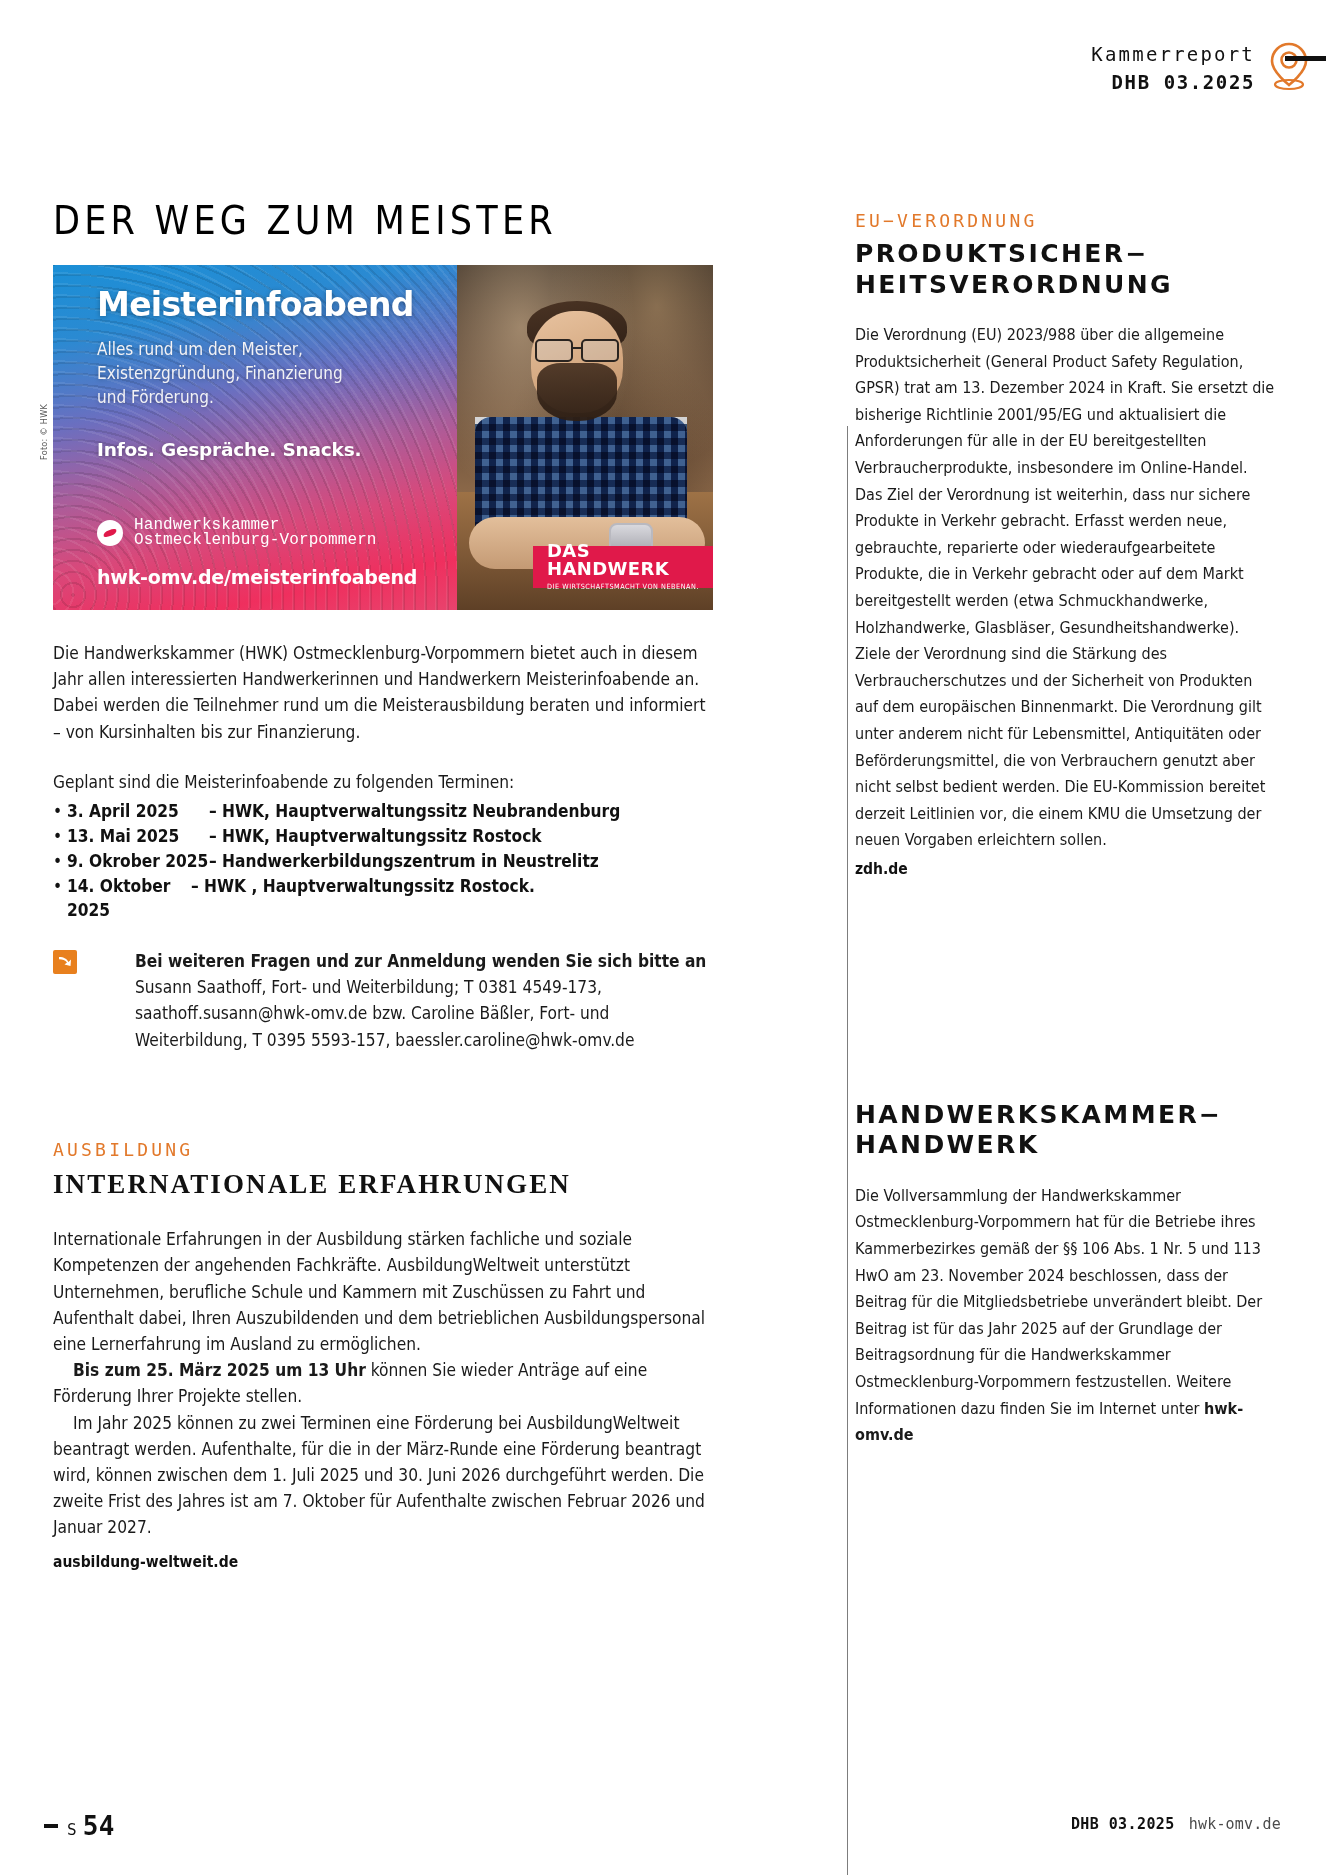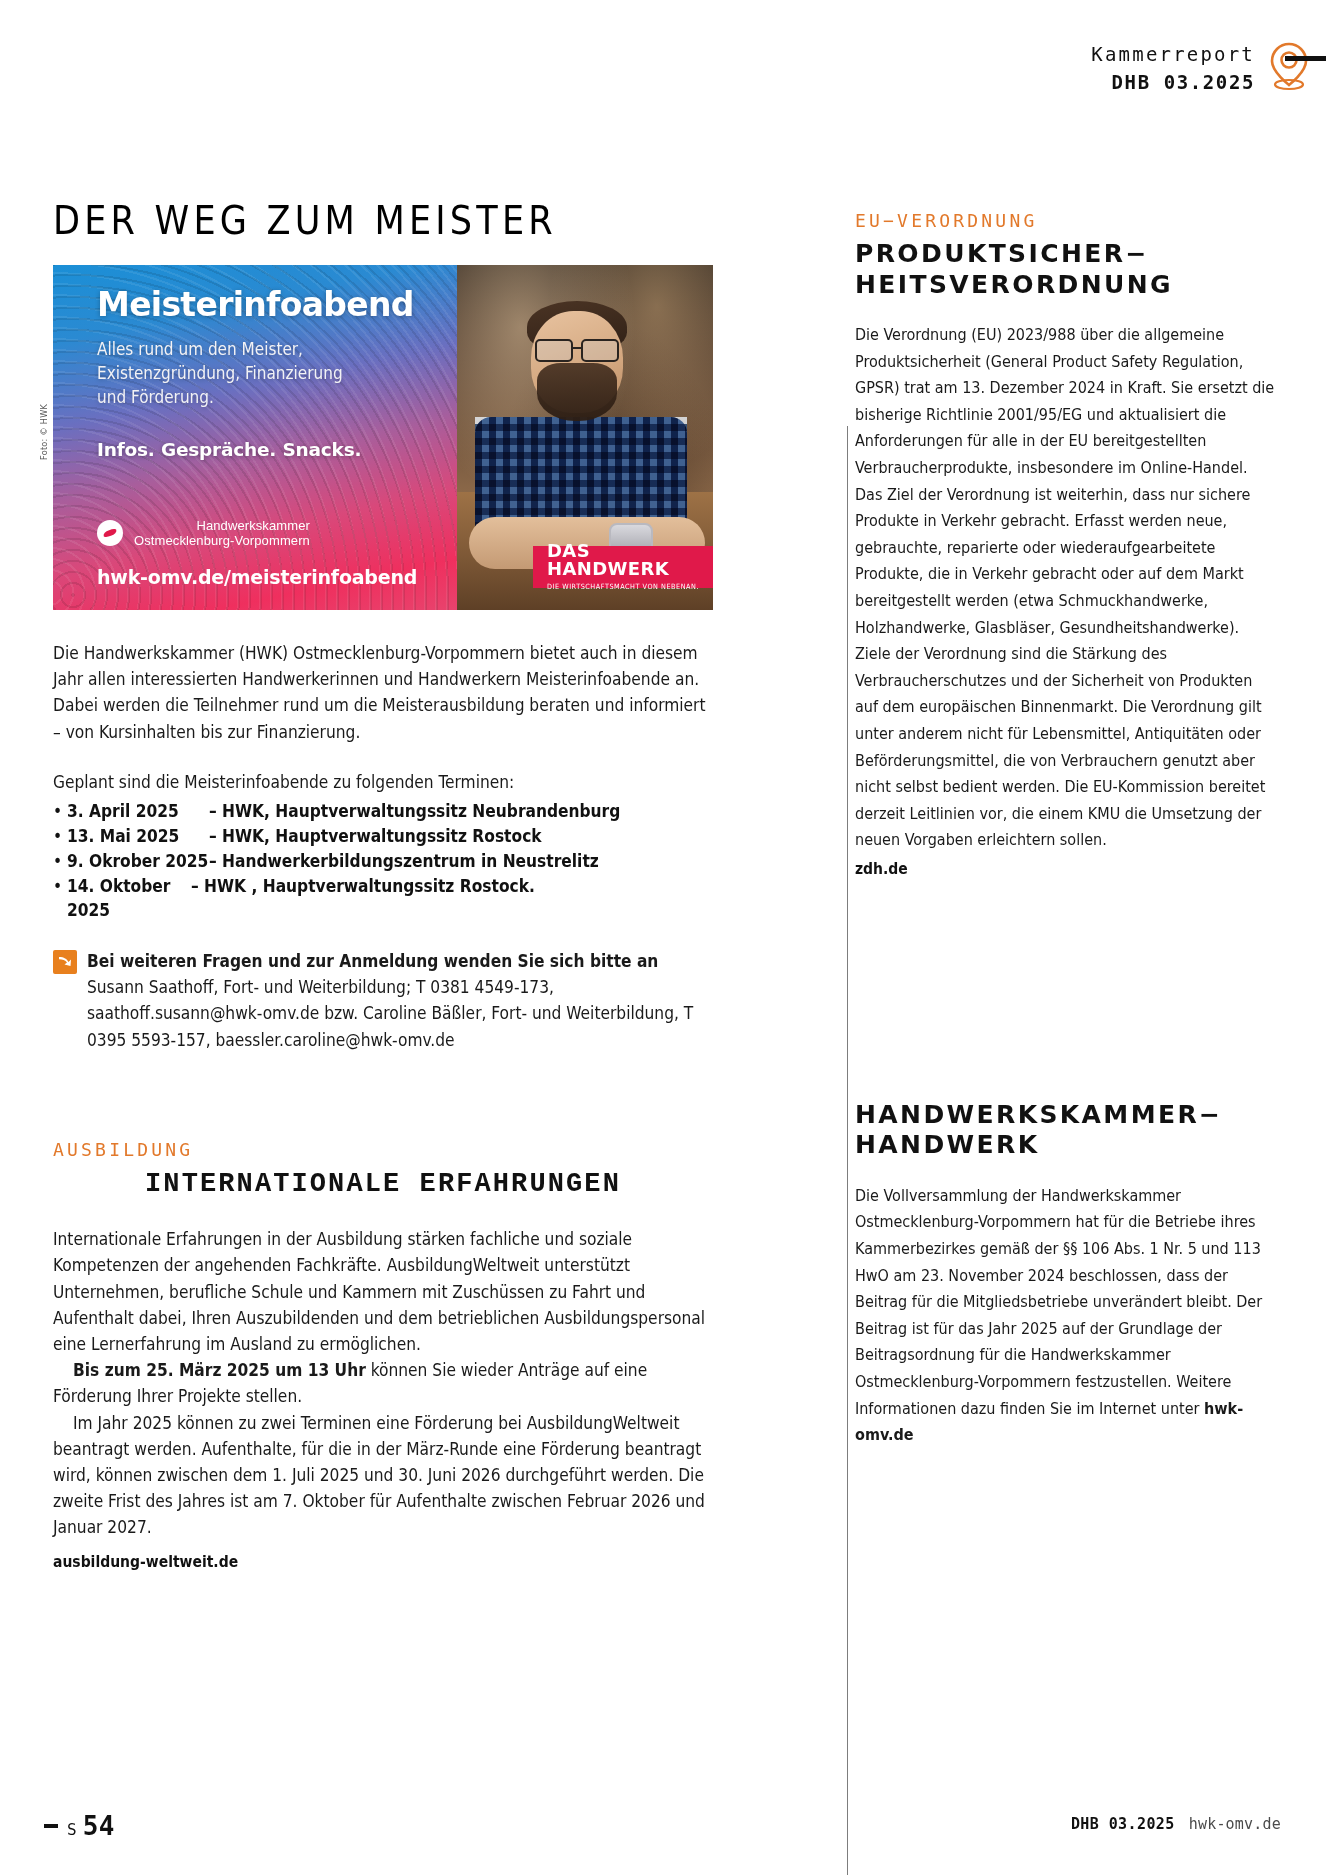--- a/index.html
+++ b/index.html
@@ -116,28 +116,27 @@
   h2.sec-title {
     font-family: "DejaVu Sans", sans-serif;
     font-size: 25px;
     font-weight: 700;
     letter-spacing: 2.4px;
     margin: 0 0 22px 0;
     color: #111;
     line-height: 1.22;
   }
   h2.sec-title-lg {
-    font-family: Liberation Mono, monospace;
+    font-family: Liberation Serif, serif;
     font-size: 27px;
     font-weight: 700;
     letter-spacing: 2.1px;
     margin: 0 0 26px 0;
     color: #111;
     line-height: 1.2;
-    text-align: center;
   }
 
   
   p.body, .body {
     font-family: "DejaVu Sans Condensed", "Liberation Sans", sans-serif;
     font-size: 17.2px;
     line-height: 26.2px;
     margin: 0 0 24px 0;
     color: #1a1a1a;
     font-stretch: condensed;
@@ -279,26 +278,25 @@
   .poster-logo-mark::after {
     content: "";
     position: absolute;
     left: 6px; top: 10px;
     width: 14px; height: 6px;
     background: #e0194a;
     border-radius: 50% 50% 50% 50%/ 70% 30% 70% 30%;
     transform: rotate(-18deg);
   }
   .poster-logo-txt {
-    font-family: Liberation Sans, sans-serif;
-    font-size: 13px;
+    font-family: Liberation Mono, monospace;
+    font-size: 16px;
     color: #fff;
     line-height: 15px;
     letter-spacing: .1px;
-    text-align: right;
   }
   .poster-url {
     position: absolute;
     left: 44px;
     bottom: 22px;
     z-index: 3;
     font-family: "DejaVu Sans", sans-serif;
     font-weight: 700;
     font-size: 19px;
     color: #ffffff;
@@ -443,20 +441,21 @@
     margin-bottom: 1px;
   }
   .date-list li .bt { width: 14px; flex: none; font-weight: 400; }
   .date-list li .dt { width: 142px; flex: none; }
   .date-list li .ds { flex: 1; }
 
   
   .callout {
     display: flex;
     margin-bottom: 28px;
+    gap: 48px;
   }
   .callout-icon {
     width: 24px; height: 24px;
     background: #e8801e;
     flex: none;
     margin-right: 10px;
     margin-top: 2px;
     border-radius: 2px;
     position: relative;
   }

